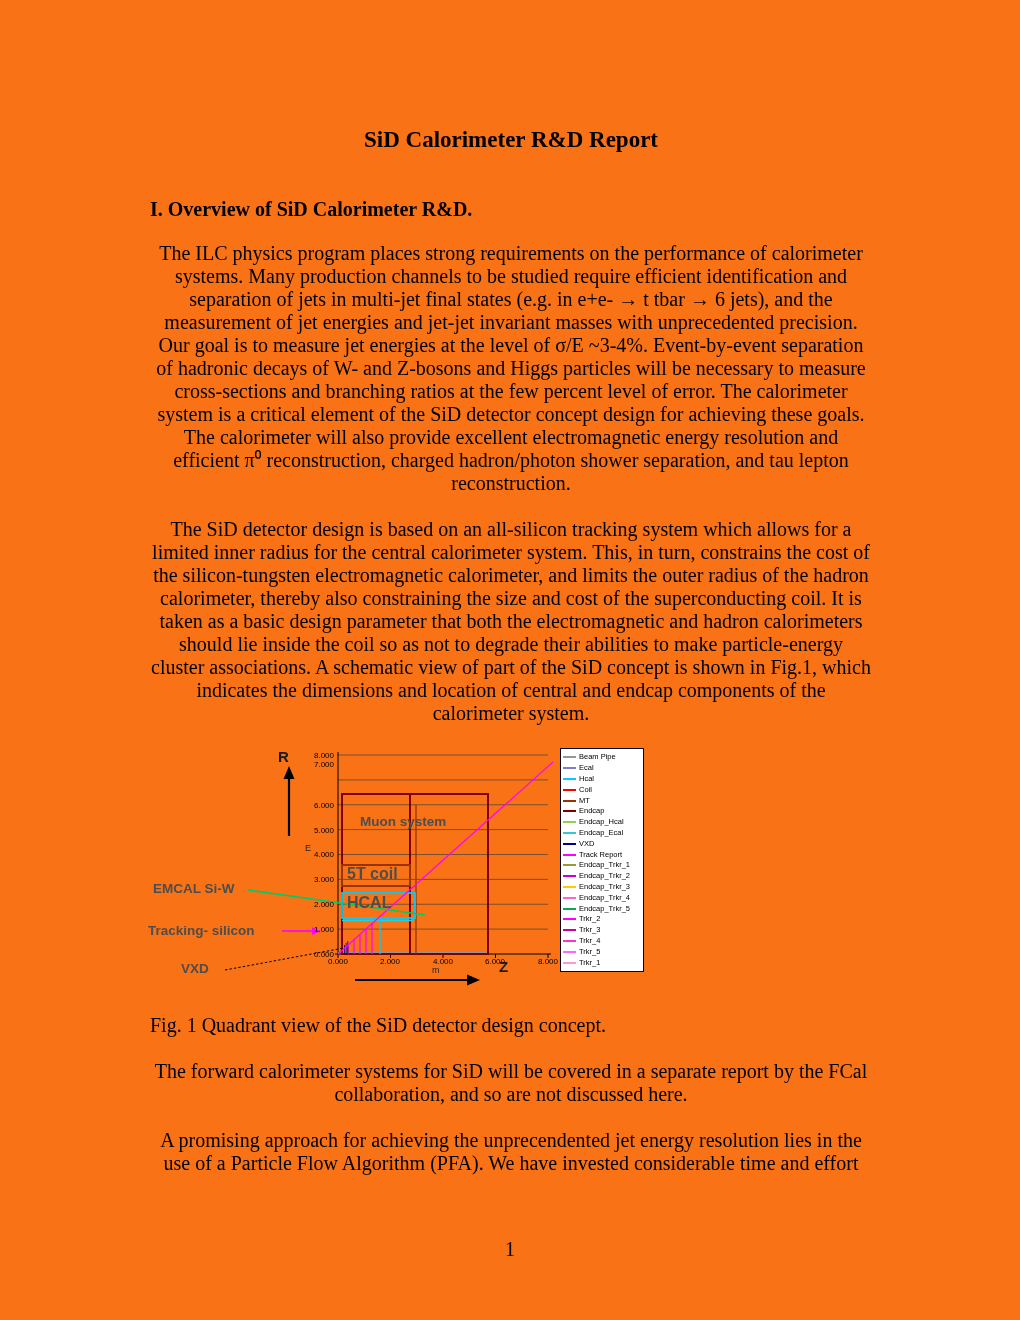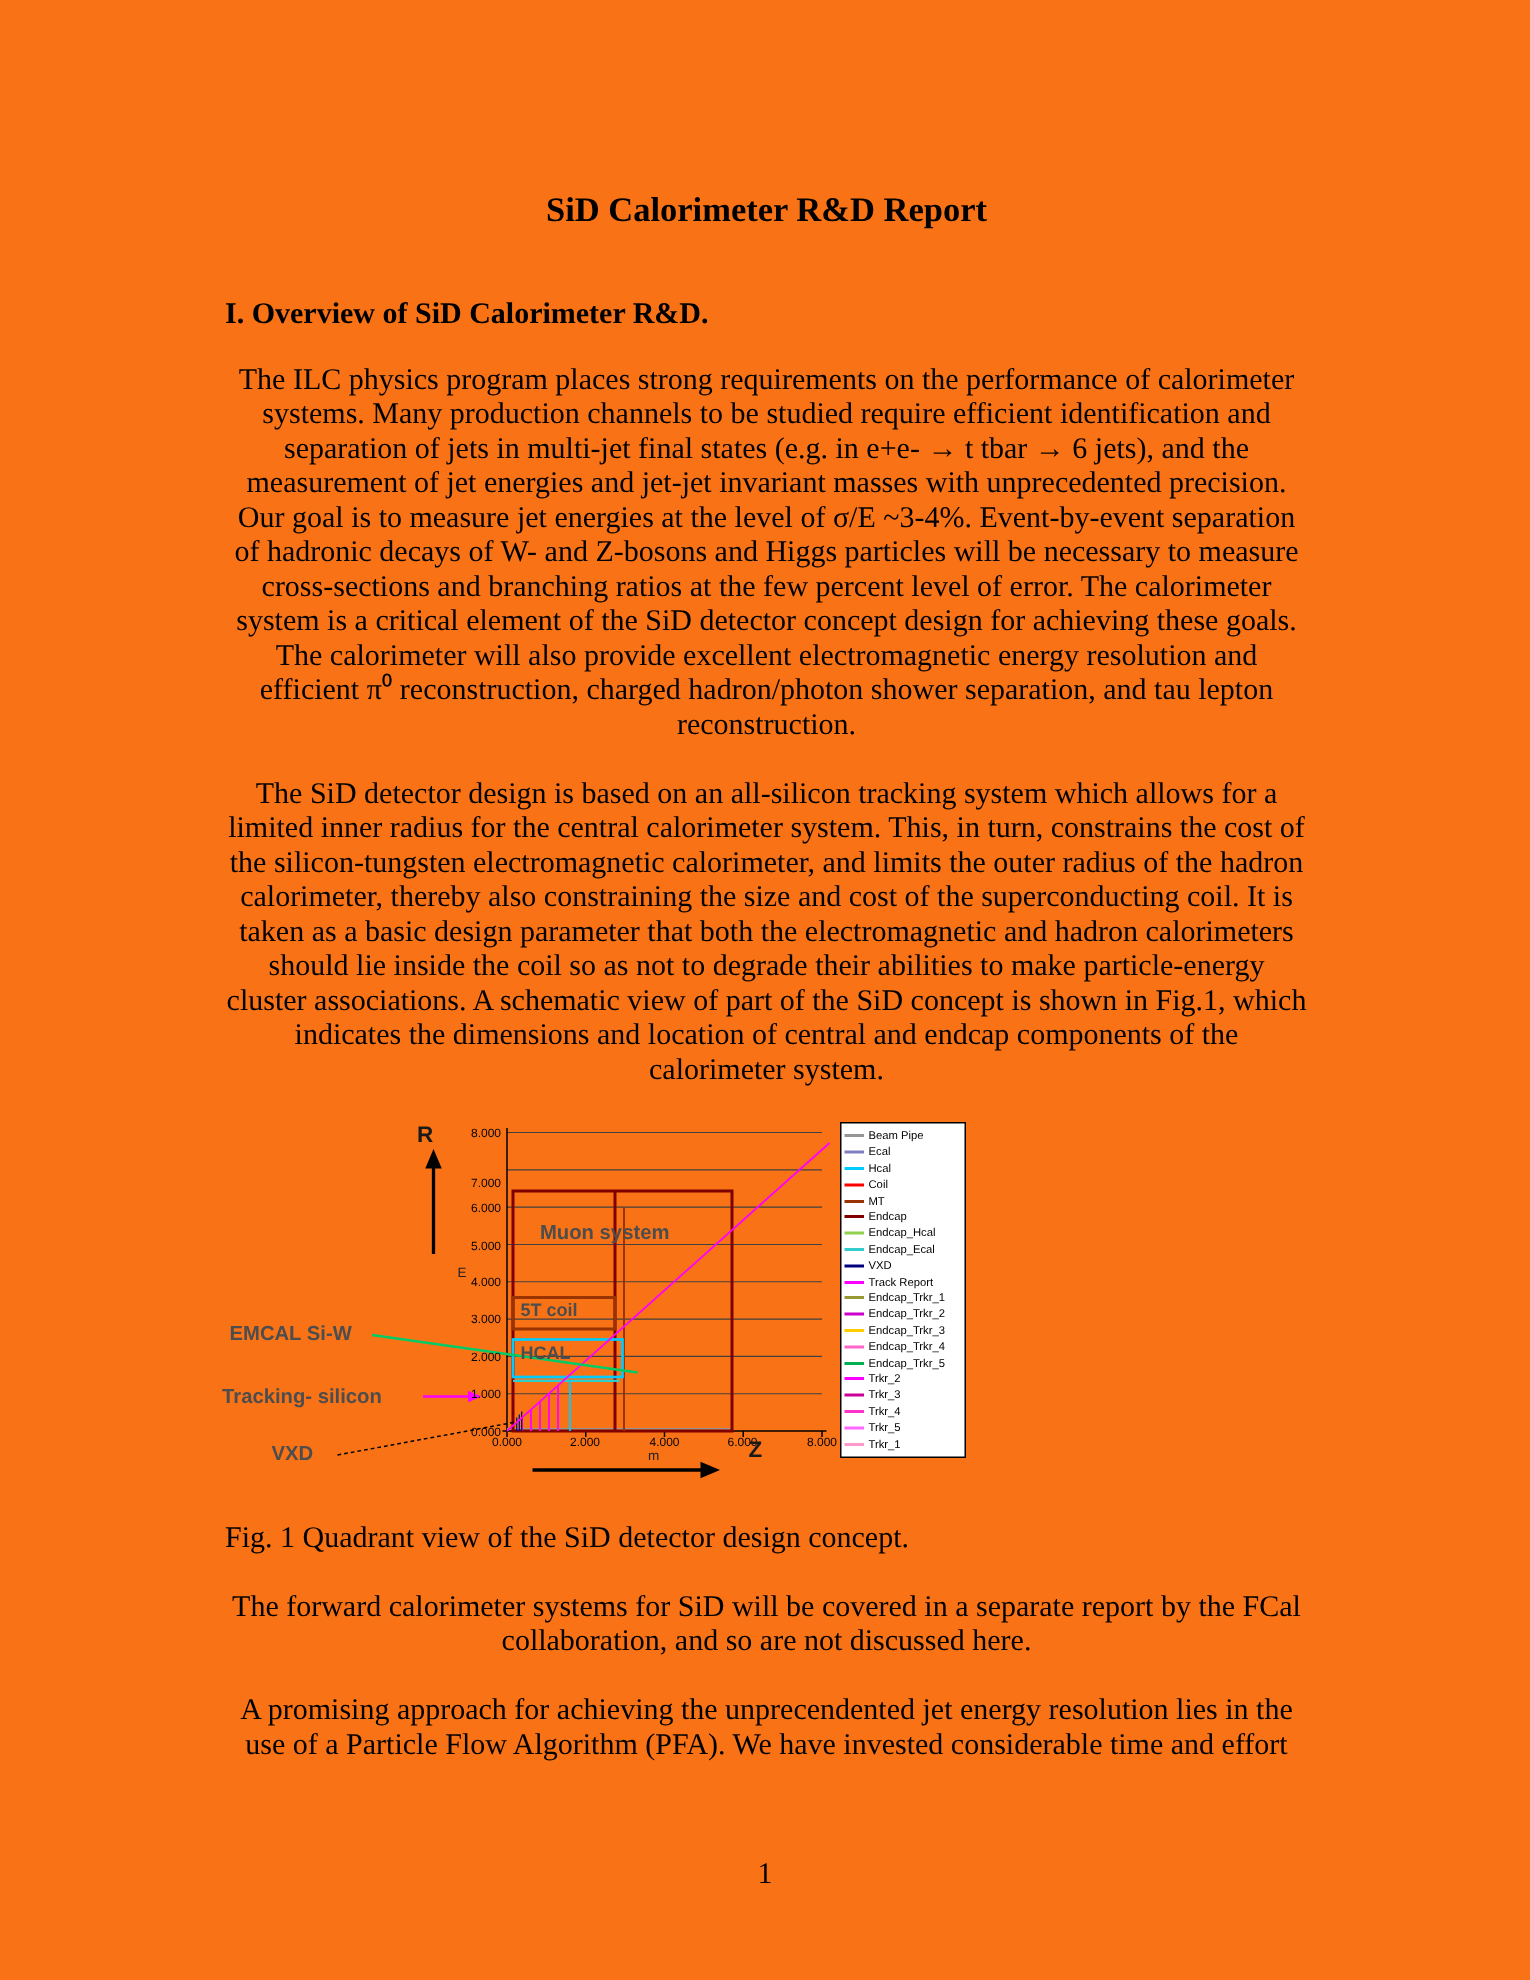--- a/index.html
+++ b/index.html
@@ -19,21 +19,21 @@
   
   .figure { position:relative; margin:19px 0 0 -2px; width:500px; height:259px;
             font-family:"Liberation Sans", sans-serif; }
   .fig-svg { position:absolute; left:0; top:0; width:500px; height:259px; }
   .tick { position:absolute; font-size:8px; line-height:9px; color:#000;
           font-family:"Liberation Sans", sans-serif; }
   .ytick { left:154px; width:32px; text-align:right; }
   .xtick { width:32px; text-align:center; top:213px; }
   .fig-label { position:absolute; color:#4d4d4d; font-weight:bold; white-space:nowrap;
                font-size:13.5px; line-height:15px; }
-  .fig-label.small { font-size:12px; line-height:13px; }
+  .fig-label.small { font-size:16px; line-height:13px; }
   .fig-label.axis { color:#1a1a1a; font-size:15px; }
   .fig-label.tiny { font-size:9px; font-weight:normal; color:#222; }
 
   .legend { position:absolute; left:412px; top:4px; width:84px; height:224px;
             border:1px solid #000; background:#fff; box-sizing:border-box; padding:3px 0 0 2px; }
   .legend-row { display:flex; align-items:center; height:10.8px; }
   .legend-swatch { display:inline-block; flex:0 0 13px; width:13px; height:2px; margin-right:3px; }
   .legend-label { font-size:7.5px; line-height:8px; white-space:nowrap; color:#000; }
 </style>
 </head>
@@ -120,21 +120,21 @@
           <line x1="134" y1="187" x2="166" y2="187"></line>
           <polygon points="173,187 164,183.2 164,190.8" stroke="none"></polygon>
         </g>
 
         <line x1="77" y1="226" x2="196" y2="204" stroke="#000" stroke-width="1" stroke-dasharray="2.5,2"></line>
 
         <line x1="100" y1="146" x2="277" y2="171" stroke="#00cc66" stroke-width="1.6"></line>
       </svg>
 
       <div class="tick ytick" style="top:7px">8.000</div>
-      <div class="tick ytick" style="top:40px">7.000</div>
+      <div class="tick ytick" style="top:16px">7.000</div>
       <div class="tick ytick" style="top:57px">6.000</div>
       <div class="tick ytick" style="top:82px">5.000</div>
       <div class="tick ytick" style="top:106px">4.000</div>
       <div class="tick ytick" style="top:131px">3.000</div>
       <div class="tick ytick" style="top:156px">2.000</div>
       <div class="tick ytick" style="top:181px">1.000</div>
       <div class="tick ytick" style="top:206px">0.000</div>
 
       <div class="tick xtick" style="left:174px">0.000</div>
       <div class="tick xtick" style="left:226px">2.000</div>

